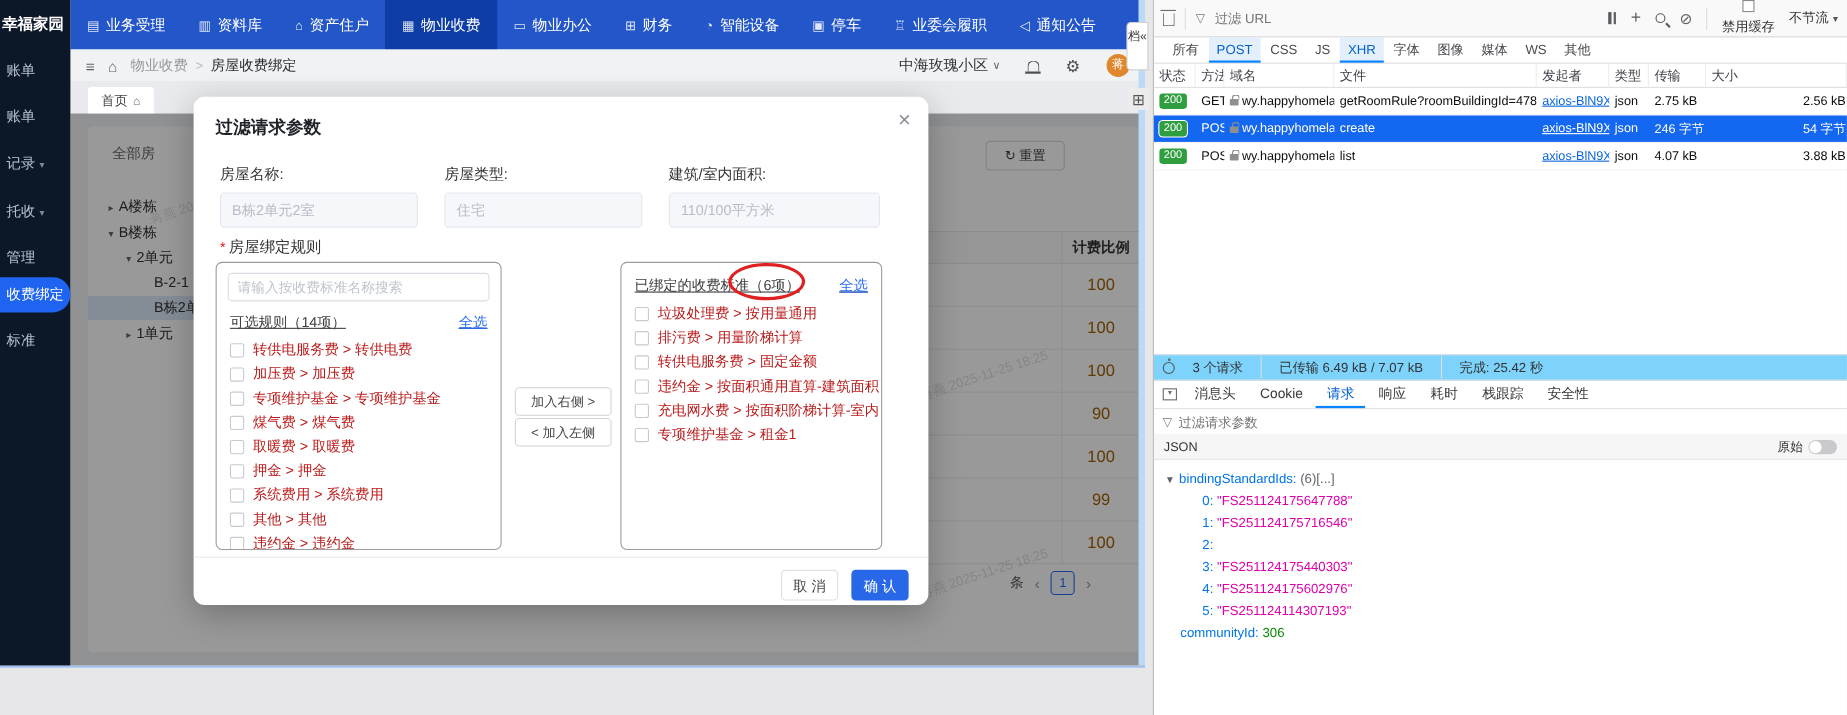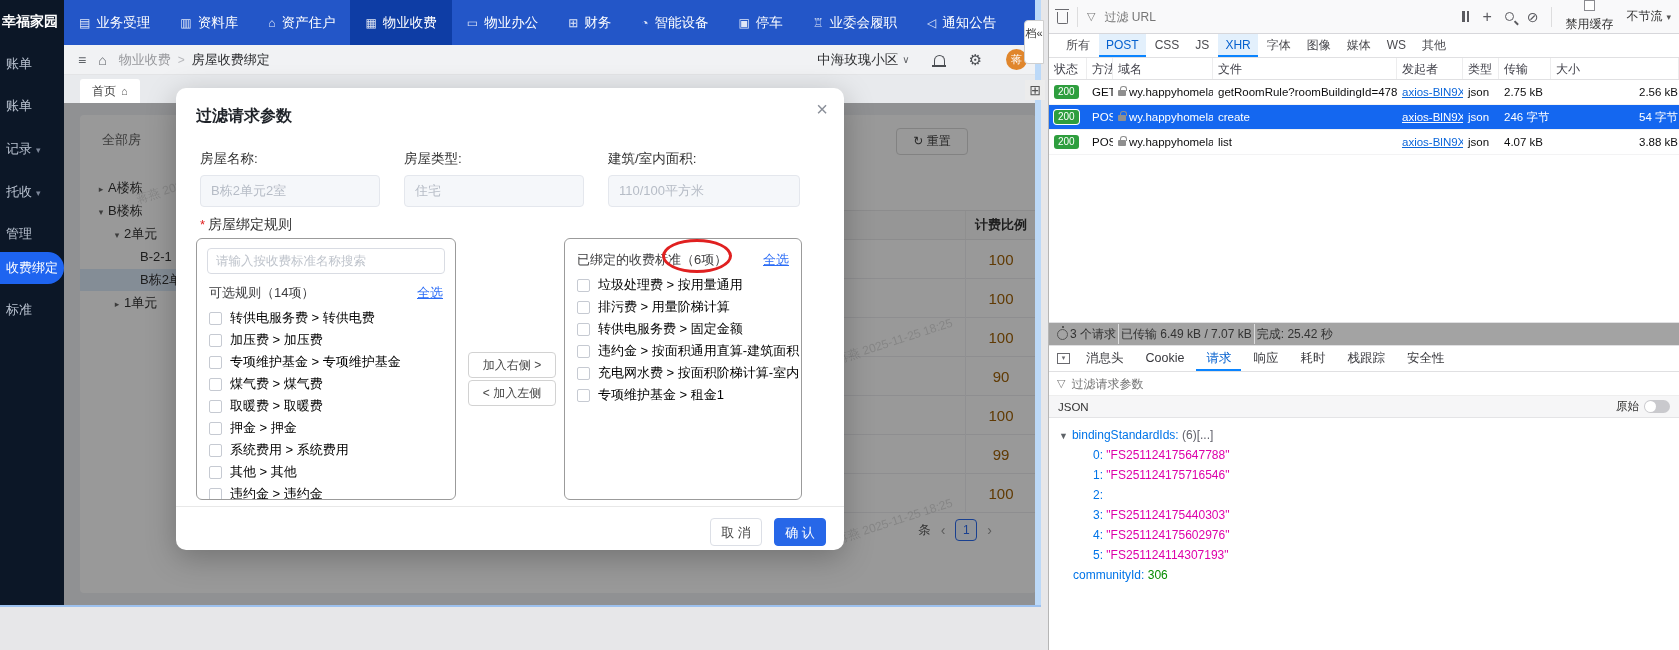--- a/index.html
+++ b/index.html
@@ -69,25 +69,25 @@
   .fld .lb { font-size:13.5px; color:#333; margin-bottom:7px; }
   .fld .inp { height:32px; background:#f5f7fa; border:1px solid #e4e7ed; border-radius:4px; line-height:30px; padding:0 10px; color:#b6bcc6; font-size:13px; white-space:nowrap; overflow:hidden; }
   .f1{ left:24px; } .f2{ left:228px; } .f3{ left:432px; width:192px; }
   .bind-lb { position:absolute; left:24px; top:128px; font-size:14px; color:#333; }
   .bind-lb .req { color:#e02020; margin-right:3px; font-size:13px; }
   .tbox { position:absolute; top:150px; border:1px solid #9b9b9b; border-radius:6px; background:#fff; overflow:hidden; }
   .tbox.lft { left:20px; width:260px; height:262px; }
   .tbox.rgt { left:388px; width:238px; height:262px; }
   .tb-search { margin:9px 10px 6px; height:26px; border:1px solid #d9dce3; border-radius:4px; width:238px; padding:0 8px; font-size:12.5px; color:#333; outline:none; }
   .tb-search::placeholder { color:#bfc4cc; }
-  .tb-head { display:flex; justify-content:space-between; align-items:center; padding:4px 12px 3px; font-size:13px; color:#3d3d3f; }
+  .tb-head { display:flex; justify-content:space-between; align-items:center; padding:4px 12px 3px; font-size:13px; color:#3d3d3f;text-decoration:underline; }
   .tbox.rgt .tb-head { padding-top:12px; }
   .sel-all { color:#2b6cf6; text-decoration:underline; font-size:13px; }
   .tb-list { padding:2px 0 0 12px; }
-  .tb-item { display:flex; align-items:center; gap:8px; height:22px; font-size:13px; color:#000000; white-space:nowrap; }
+  .tb-item { display:flex; align-items:center; gap:8px; height:22px; font-size:13px; color:#b91c1c; white-space:nowrap; }
   .cbx { width:13px; height:13px; border:1px solid #c6cad2; border-radius:2px; background:#fff; flex:none; }
   .red-oval { position:absolute; left:486px; top:151px; width:70px; height:34px; border:3px solid #e02020; border-radius:50%; z-index:3; }
   .mid-btn { position:absolute; left:292px; width:88px; height:26px; border:1px solid #d2d2d2; border-radius:4px; background:#fff; font-size:12px; color:#444; text-align:center; line-height:24px; }
   .mb1{ top:264px; } .mb2{ top:292px; }
   .m-divider { position:absolute; left:0; top:418px; width:668px; height:1px; background:#e8e8e8; }
   .m-btn { position:absolute; top:430px; height:28px; width:52px; border-radius:4px; font-size:13px; text-align:center; line-height:27px; }
   .m-cancel { left:534px; background:#fff; border:1px solid #dcdfe6; color:#444; }
   .m-confirm { left:598px; background:#2767e8; color:#fff; border:1px solid #2767e8; }
 
   
@@ -122,21 +122,21 @@
   .badge { background:#2e9e3e; color:#fff; border-radius:3px; font-size:10px; padding:1px 4px; line-height:12px; }
   .i-lock { width:8px; height:6px; background:#8f8f8f; border-radius:1px; position:relative; margin:2px 3px 0 0; flex:none; }
   .i-lock::before { content:''; position:absolute; left:1.5px; top:-4px; width:5px; height:4px; border:1.2px solid #8f8f8f; border-bottom:none; border-radius:3px 3px 0 0; }
   .init-link { color:#0b66da; text-decoration:underline; }
   .dt-row.sel { background:#1467f0; color:#fff; }
   .dt-row.sel .init-link { color:#fff; }
   .dt-row.sel .badge { box-shadow:0 0 0 1px #fff; }
   .c-sz.val { padding-left:88px; }
   .dt-spacer { height:167px; }
 
-  .dt-summary { height:24px; background:#a3a3a3; border-top:1px solid #e0e0e2; border-bottom:1px solid #e0e0e2; display:flex; align-items:center; padding:0 8px; gap:2px; font-size:12px; color:#333; }
+  .dt-summary { height:24px; background:#7dd3fc; border-top:1px solid #e0e0e2; border-bottom:1px solid #e0e0e2; display:flex; align-items:center; padding:0 8px; gap:16px; font-size:12px; color:#333; }
   .i-clock { width:11px; height:11px; border:1.5px solid #555; border-radius:50%; position:relative; }
   .i-clock::before { content:''; position:absolute; left:3.5px; top:-4px; width:2px; height:2.5px; background:#555; }
   .dt-tabs { height:26px; display:flex; align-items:stretch; border-bottom:1px solid #e0e0e2; padding-left:6px; gap:2px; }
   .dtab { padding:0 10px; line-height:24px; font-size:12.5px; color:#38383d; }
   .dtab.active { color:#0561cf; border-bottom:2px solid #0a84ff; }
   .panel-ic { width:13px; height:11px; border:1.5px solid #6a6a6f; margin:7px 4px 0 2px; font-size:7px; color:#6a6a6f; text-align:center; line-height:8px; }
   .dt-pfilter { height:24px; display:flex; align-items:center; gap:6px; padding:0 8px; border-bottom:1px solid #eee; }
   .dt-pinput { border:none; outline:none; color:#8a8a8a; font-size:12px; flex:1; background:transparent; }
   .dt-jsonbar { height:22px; background:#f6f6f7; border-bottom:1px solid #e4e4e6; display:flex; align-items:center; padding:0 9px; font-size:11.5px; color:#333; }
   .rawwrap { margin-left:auto; display:flex; align-items:center; gap:5px; }

